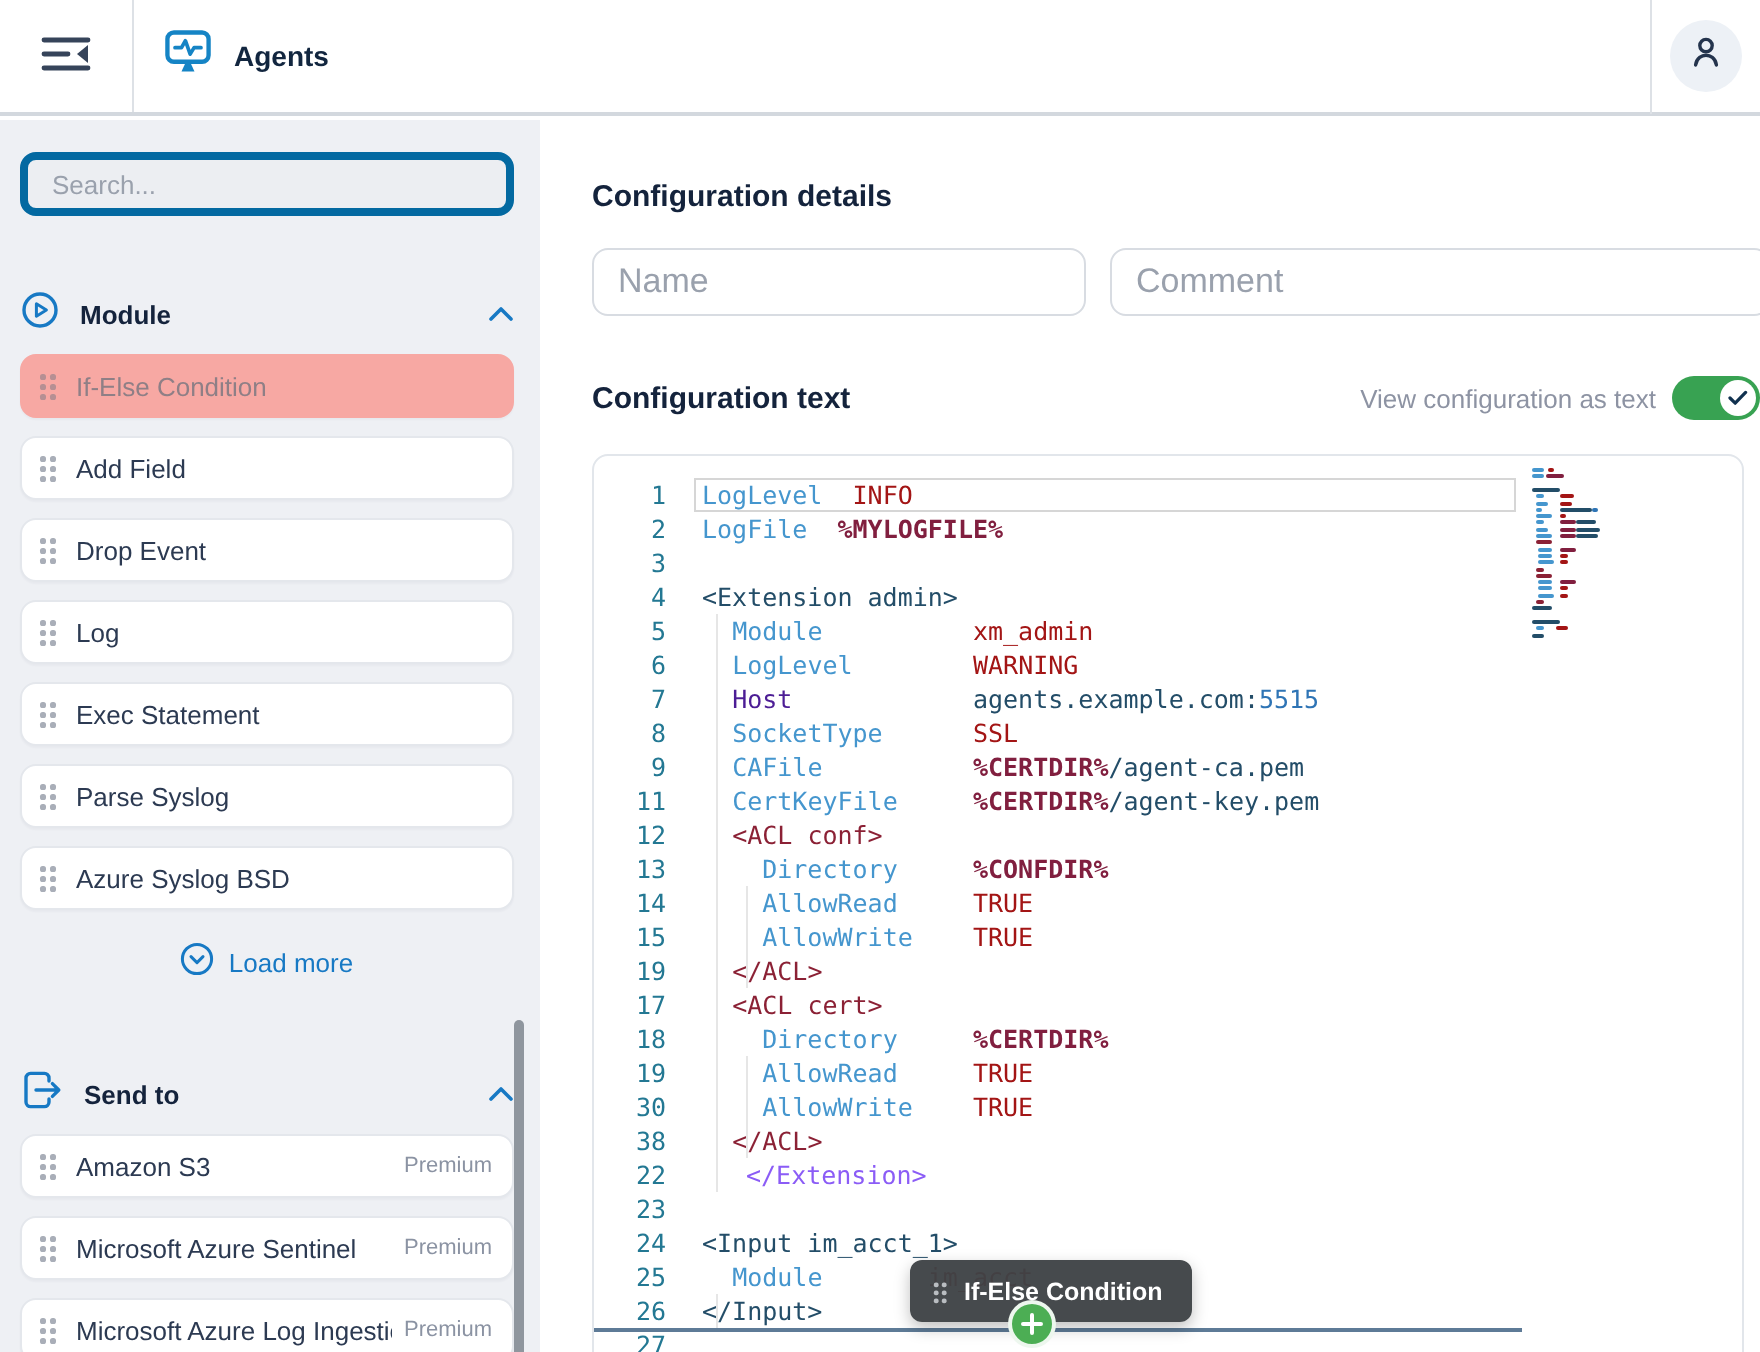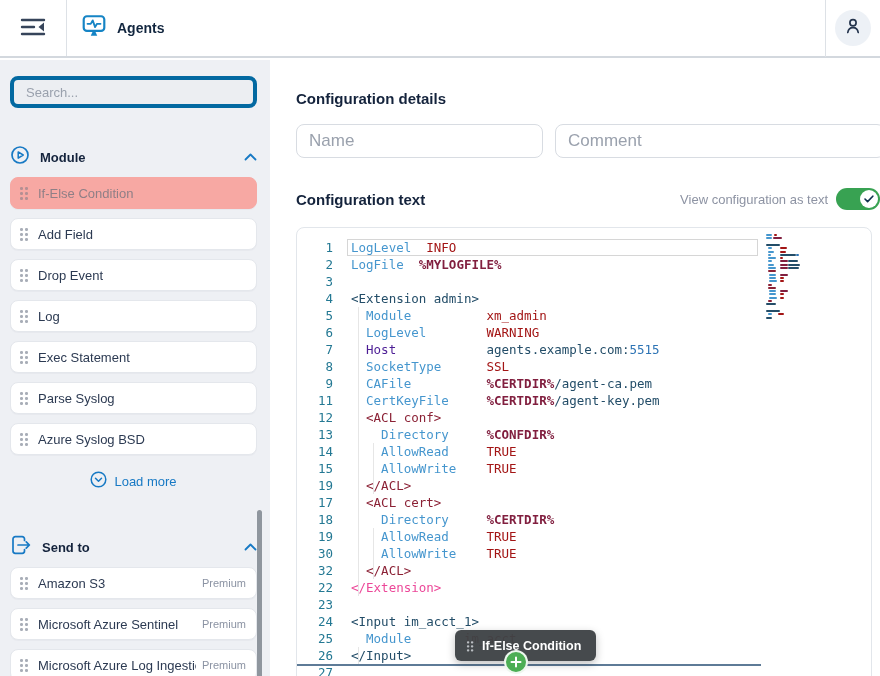--- a/index.html
+++ b/index.html
@@ -312,26 +312,26 @@
           </div>
           <div class="code-row">
             <span class="ln" style="color: rgb(35, 120, 147);">19</span>
             <span class="ct"><span style="color: rgb(51, 51, 51);">    </span><span style="color: rgb(69, 150, 206);">AllowRead</span><span style="color: rgb(51, 51, 51);">     </span><span style="color: rgb(163, 21, 21);">TRUE</span></span>
           </div>
           <div class="code-row">
             <span class="ln" style="color: rgb(35, 120, 147);">30</span>
             <span class="ct"><span style="color: rgb(51, 51, 51);">    </span><span style="color: rgb(69, 150, 206);">AllowWrite</span><span style="color: rgb(51, 51, 51);">    </span><span style="color: rgb(163, 21, 21);">TRUE</span></span>
           </div>
           <div class="code-row">
-            <span class="ln" style="color: rgb(35, 120, 147);">32</span>
+            <span class="ln" style="color: rgb(35, 120, 147);">38</span>
             <span class="ct"><span style="color: rgb(51, 51, 51);">  </span><span style="color: rgb(139, 33, 53);">&lt;/ACL&gt;</span></span>
           </div>
           <div class="code-row">
             <span class="ln" style="color: rgb(35, 120, 147);">22</span>
-            <span class="ct"><span style="color: #ec4899;">&lt;/Extension&gt;</span></span>
+            <span class="ct"><span style="color: #8b5cf6; margin-left: 22px;">&lt;/Extension&gt;</span></span>
           </div>
           <div class="code-row">
             <span class="ln" style="color: rgb(35, 120, 147);">23</span>
             <span class="ct"></span>
           </div>
           <div class="code-row">
             <span class="ln" style="color: rgb(35, 120, 147);">24</span>
             <span class="ct"><span style="color: rgb(35, 77, 104);">&lt;Input im_acct_1&gt;</span></span>
           </div>
           <div class="code-row">

